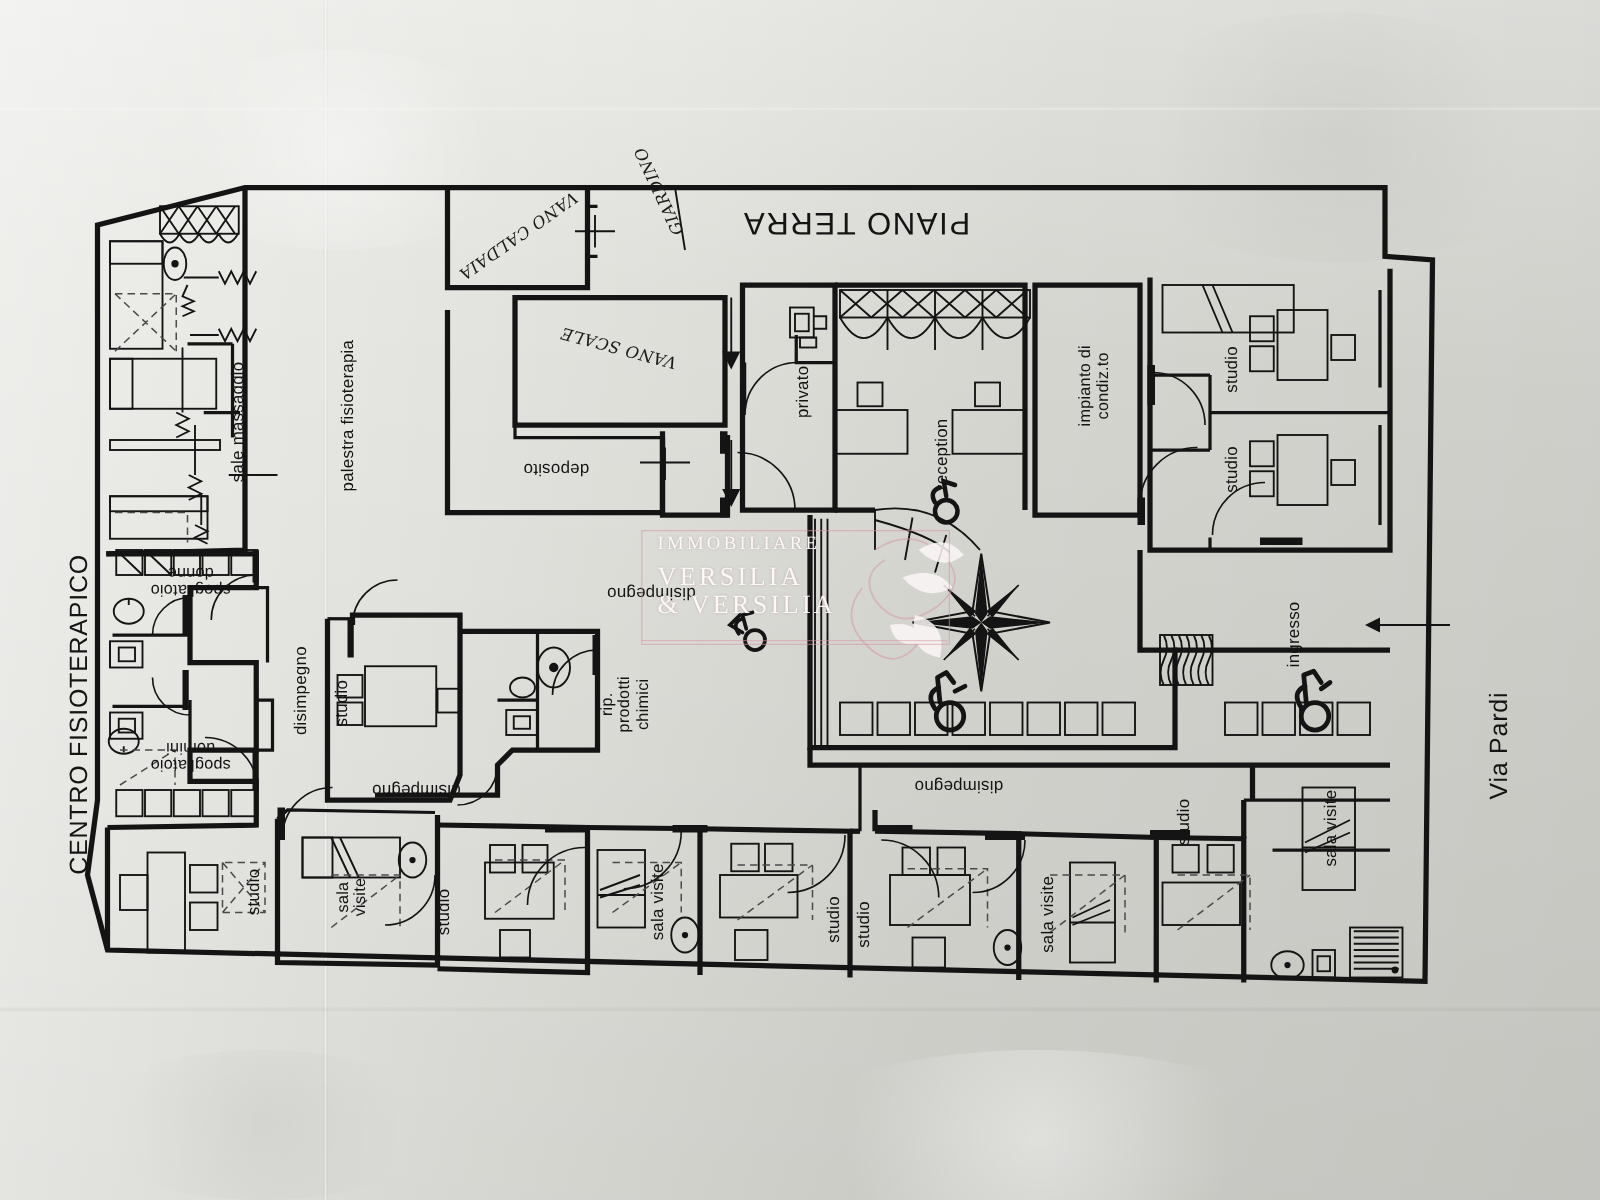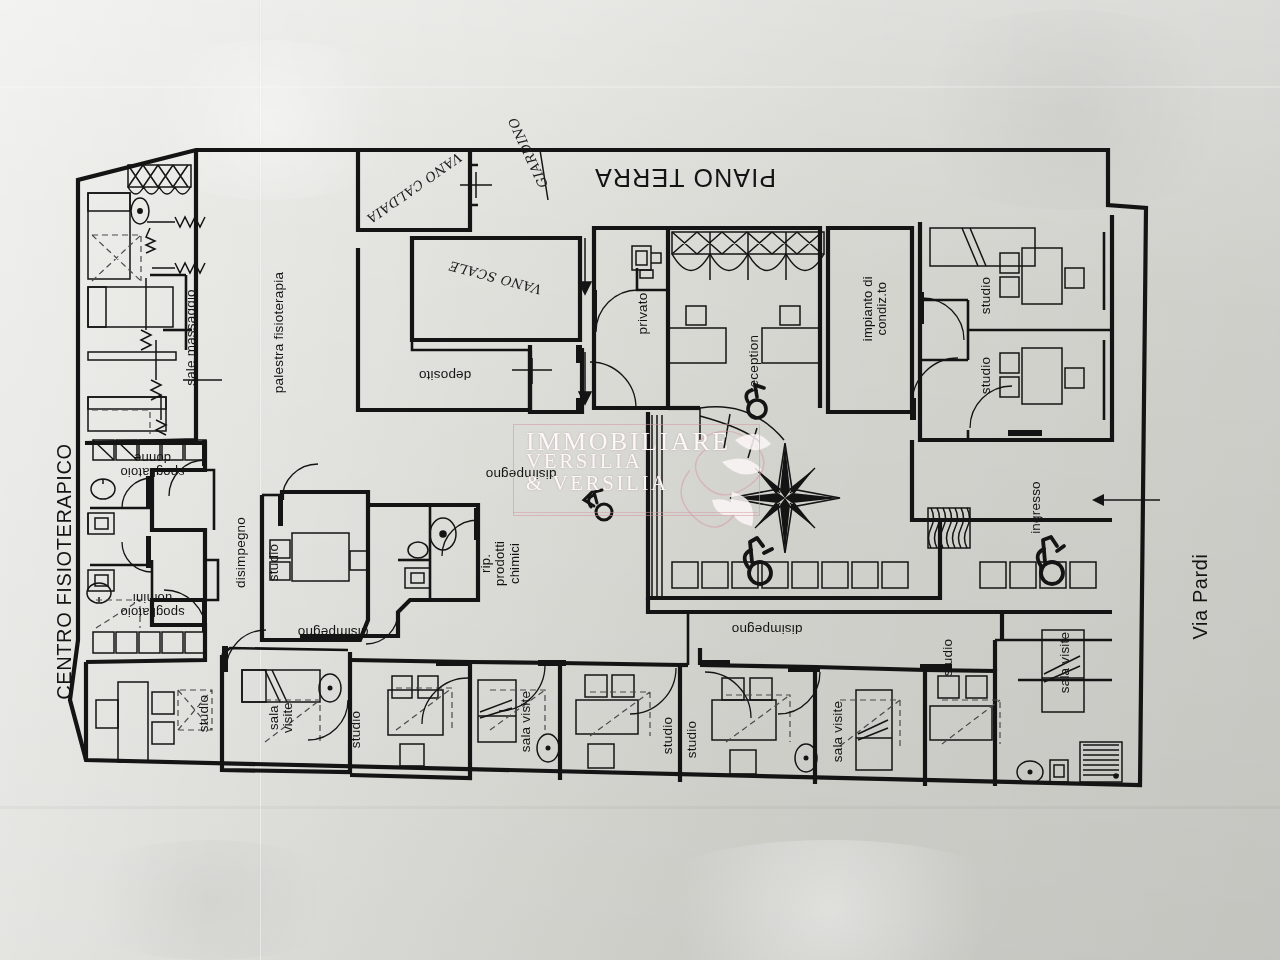--- a/index.html
+++ b/index.html
@@ -39,21 +39,21 @@
   .t-room{font-size:13.5px;}
   .t-room2{font-size:13px;line-height:1.05;white-space:pre-line;}
   .t-hand{font-family:"DejaVu Serif", serif;font-style:italic;font-size:13px;
           letter-spacing:.5px;color:#1b1b1b;}
 
   
   #wm{position:absolute;left:513px;top:424px;width:245px;height:90px;
       border:1px solid rgba(214,150,160,.55);pointer-events:none;}
   #wm .wl{position:absolute;left:12px;color:#fdf7f7;font-family:"Liberation Serif", serif;
      letter-spacing:2.6px;text-shadow:0 0 2px rgba(120,90,95,.35);}
-  #wm .w1{top:2px;font-size:26px;}
+  #wm .w1{top:2px;font-size:15px;}
   #wm .w2{top:24px;font-size:21px;}
   #wm .w3{top:46px;font-size:21px;}
   #wmline{position:absolute;left:513px;top:512px;width:245px;height:1px;
       background:rgba(214,150,160,.5);}
 </style>
 </head>
 <body>
 
 <div id="sheet">
 

